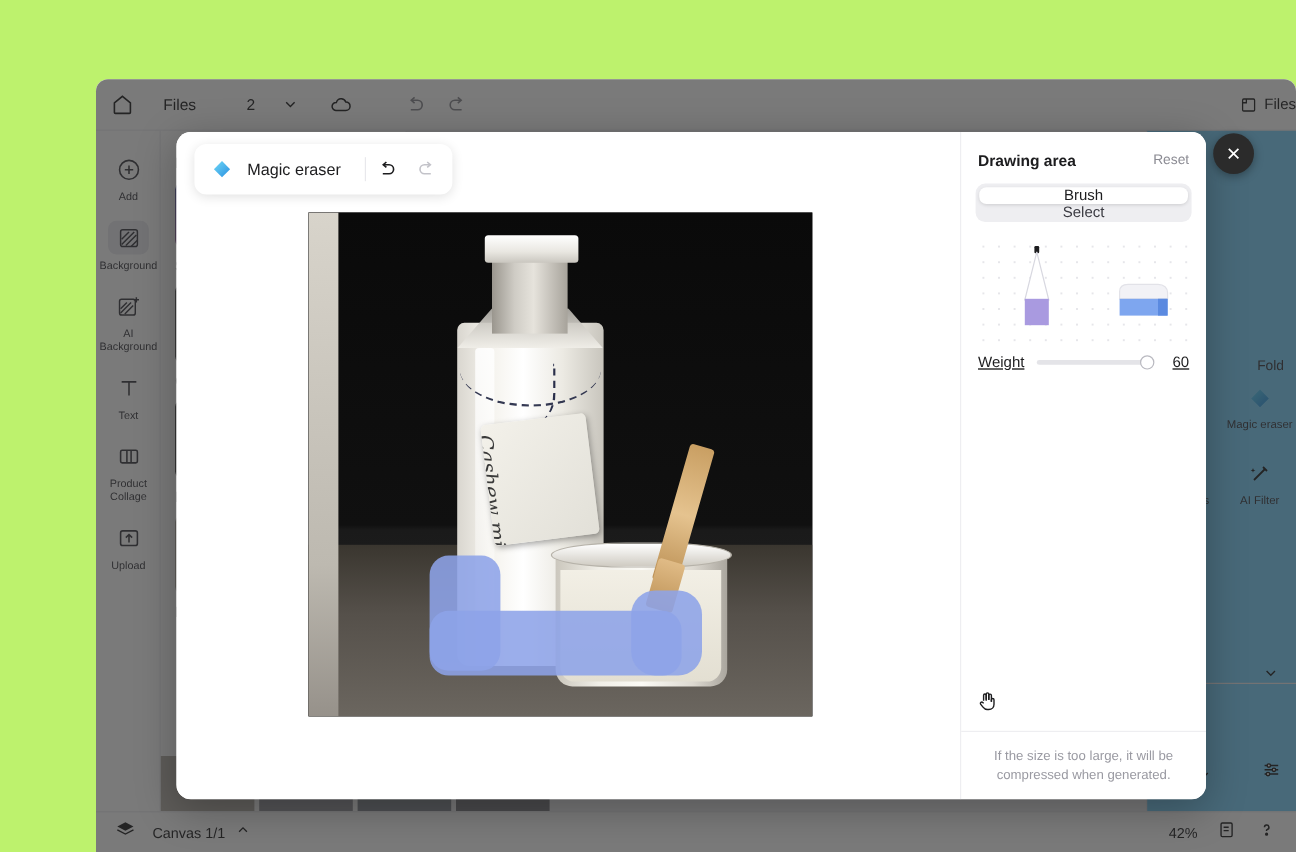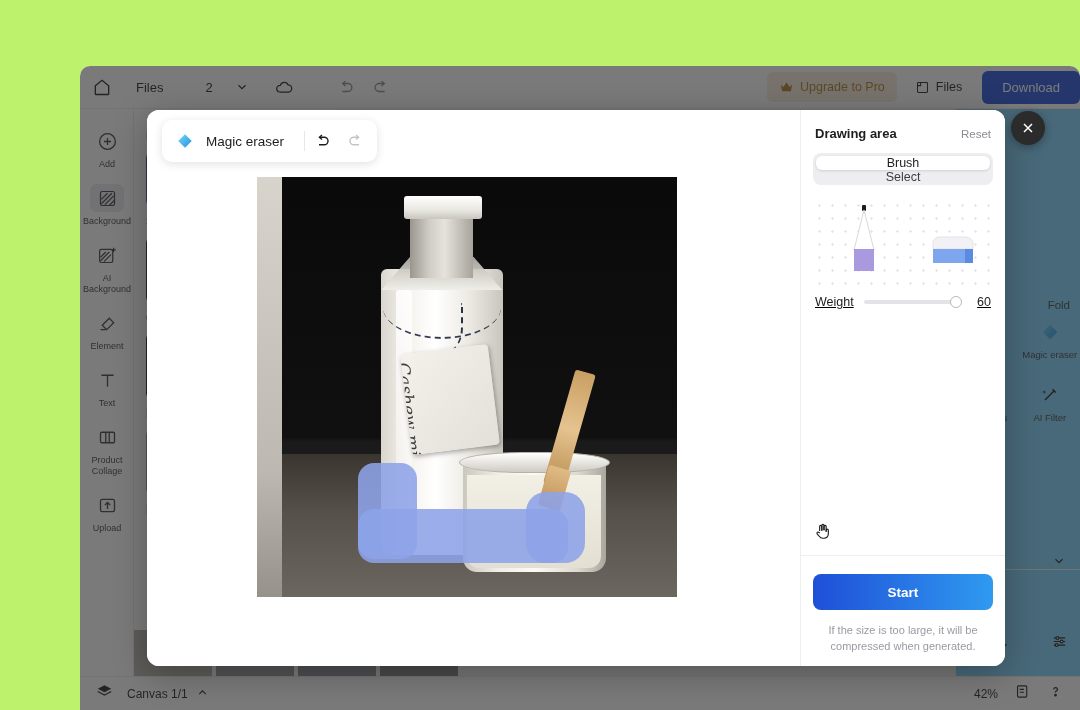--- a/index.html
+++ b/index.html
@@ -332,34 +332,27 @@
       </svg>
     </div>
     <div id="redo-btn">
       <svg width="19" height="19" viewBox="0 0 24 24" fill="none" stroke="#8a8a90" stroke-width="1.7">
         <path d="M15 7H9a5 5 0 0 0 0 10h7"></path>
           <path d="M12 4 15.5 7 12 10"></path>
       </svg>
     </div>
 
     <div id="topbar-right">
-      <div id="upgrade-btn">
-        <svg width="15" height="15" viewBox="0 0 24 24" fill="#b07a23">
-          <path d="M3 7l4 4 5-7 5 7 4-4-2 11H5z"></path>
-        </svg>
-        <span>Upgrade to Pro</span>
-      </div>
       <div id="resize-btn">
         <svg width="15" height="15" viewBox="0 0 24 24" fill="none" stroke="#1d1d1f" stroke-width="1.7">
           <rect x="4" y="4" width="16" height="16" rx="1.5"></rect>
             <path d="M9 4v5H4"></path>
         </svg>
         <span>Files</span>
       </div>
-      <div id="download-btn">Download</div>
     </div>
   </div>
 
   <div id="left-rail">
     <div class="rail-item">
       <div class="ri-ico">
         <svg width="21" height="21" viewBox="0 0 24 24" fill="none" stroke="#3c3c43" stroke-width="1.5">
           <circle cx="12" cy="12" r="9"></circle>
             <path d="M12 8v8M8 12h8"></path>
           </svg>
@@ -377,29 +370,20 @@
     </div>
     <div class="rail-item">
       <div class="ri-ico">
         <svg width="21" height="21" viewBox="0 0 24 24" fill="none" stroke="#3c3c43" stroke-width="1.4">
           <rect x="3" y="5" width="15" height="15" rx="2"></rect>
           <path d="M4 14l6-6M4 18l10-10M8 19l8-8"></path>
             <path d="M19 3v5M16.5 5.5h5"></path>
           </svg>
       </div>
       <div>AI Background</div>
-    </div>
-    <div class="rail-item">
-      <div class="ri-ico">
-        <svg width="21" height="21" viewBox="0 0 24 24" fill="none" stroke="#3c3c43" stroke-width="1.5">
-          <path d="M6 14 14 6l5 5-8 8z"></path>
-            <path d="M4 19h6"></path>
-          </svg>
-      </div>
-      <div>Element</div>
     </div>
     <div class="rail-item">
       <div class="ri-ico">
         <svg width="21" height="21" viewBox="0 0 24 24" fill="none" stroke="#3c3c43" stroke-width="1.5">
           <path d="M5 6h14M12 6v13"></path>
           </svg>
       </div>
       <div>Text</div>
     </div>
     <div class="rail-item">
@@ -672,21 +656,20 @@
     <div id="pan-row">
       <svg width="20" height="20" viewBox="0 0 24 24" fill="none" stroke="#1d1d1f" stroke-width="1.4">
         <path d="M8 12V6.5a1.3 1.3 0 0 1 2.6 0V12"></path>
         <path d="M10.6 11V5.4a1.3 1.3 0 0 1 2.6 0V11"></path>
         <path d="M13.2 11.2V6.6a1.3 1.3 0 0 1 2.6 0V13"></path>
         <path d="M15.8 13v-2a1.3 1.3 0 0 1 2.6 0v4.4c0 3-2.2 5.3-5.2 5.3h-1.6c-2 0-3-.8-4.2-2.4L5 15.4a1.4 1.4 0 0 1 2.2-1.7L8 14.6"></path>
       </svg>
     </div>
 
     <div id="mr-divider"></div>
-    <div id="start-btn">Start</div>
     <div id="start-note">If the size is too large, it will be compressed when generated.</div>
   </div>
 </div>
 
 <div id="close-btn">
   <svg width="16" height="16" viewBox="0 0 24 24" fill="none" stroke="#ffffff" stroke-width="2.2">
     <path d="M6 6l12 12M18 6L6 18"></path>
     </svg>
 </div>
 

